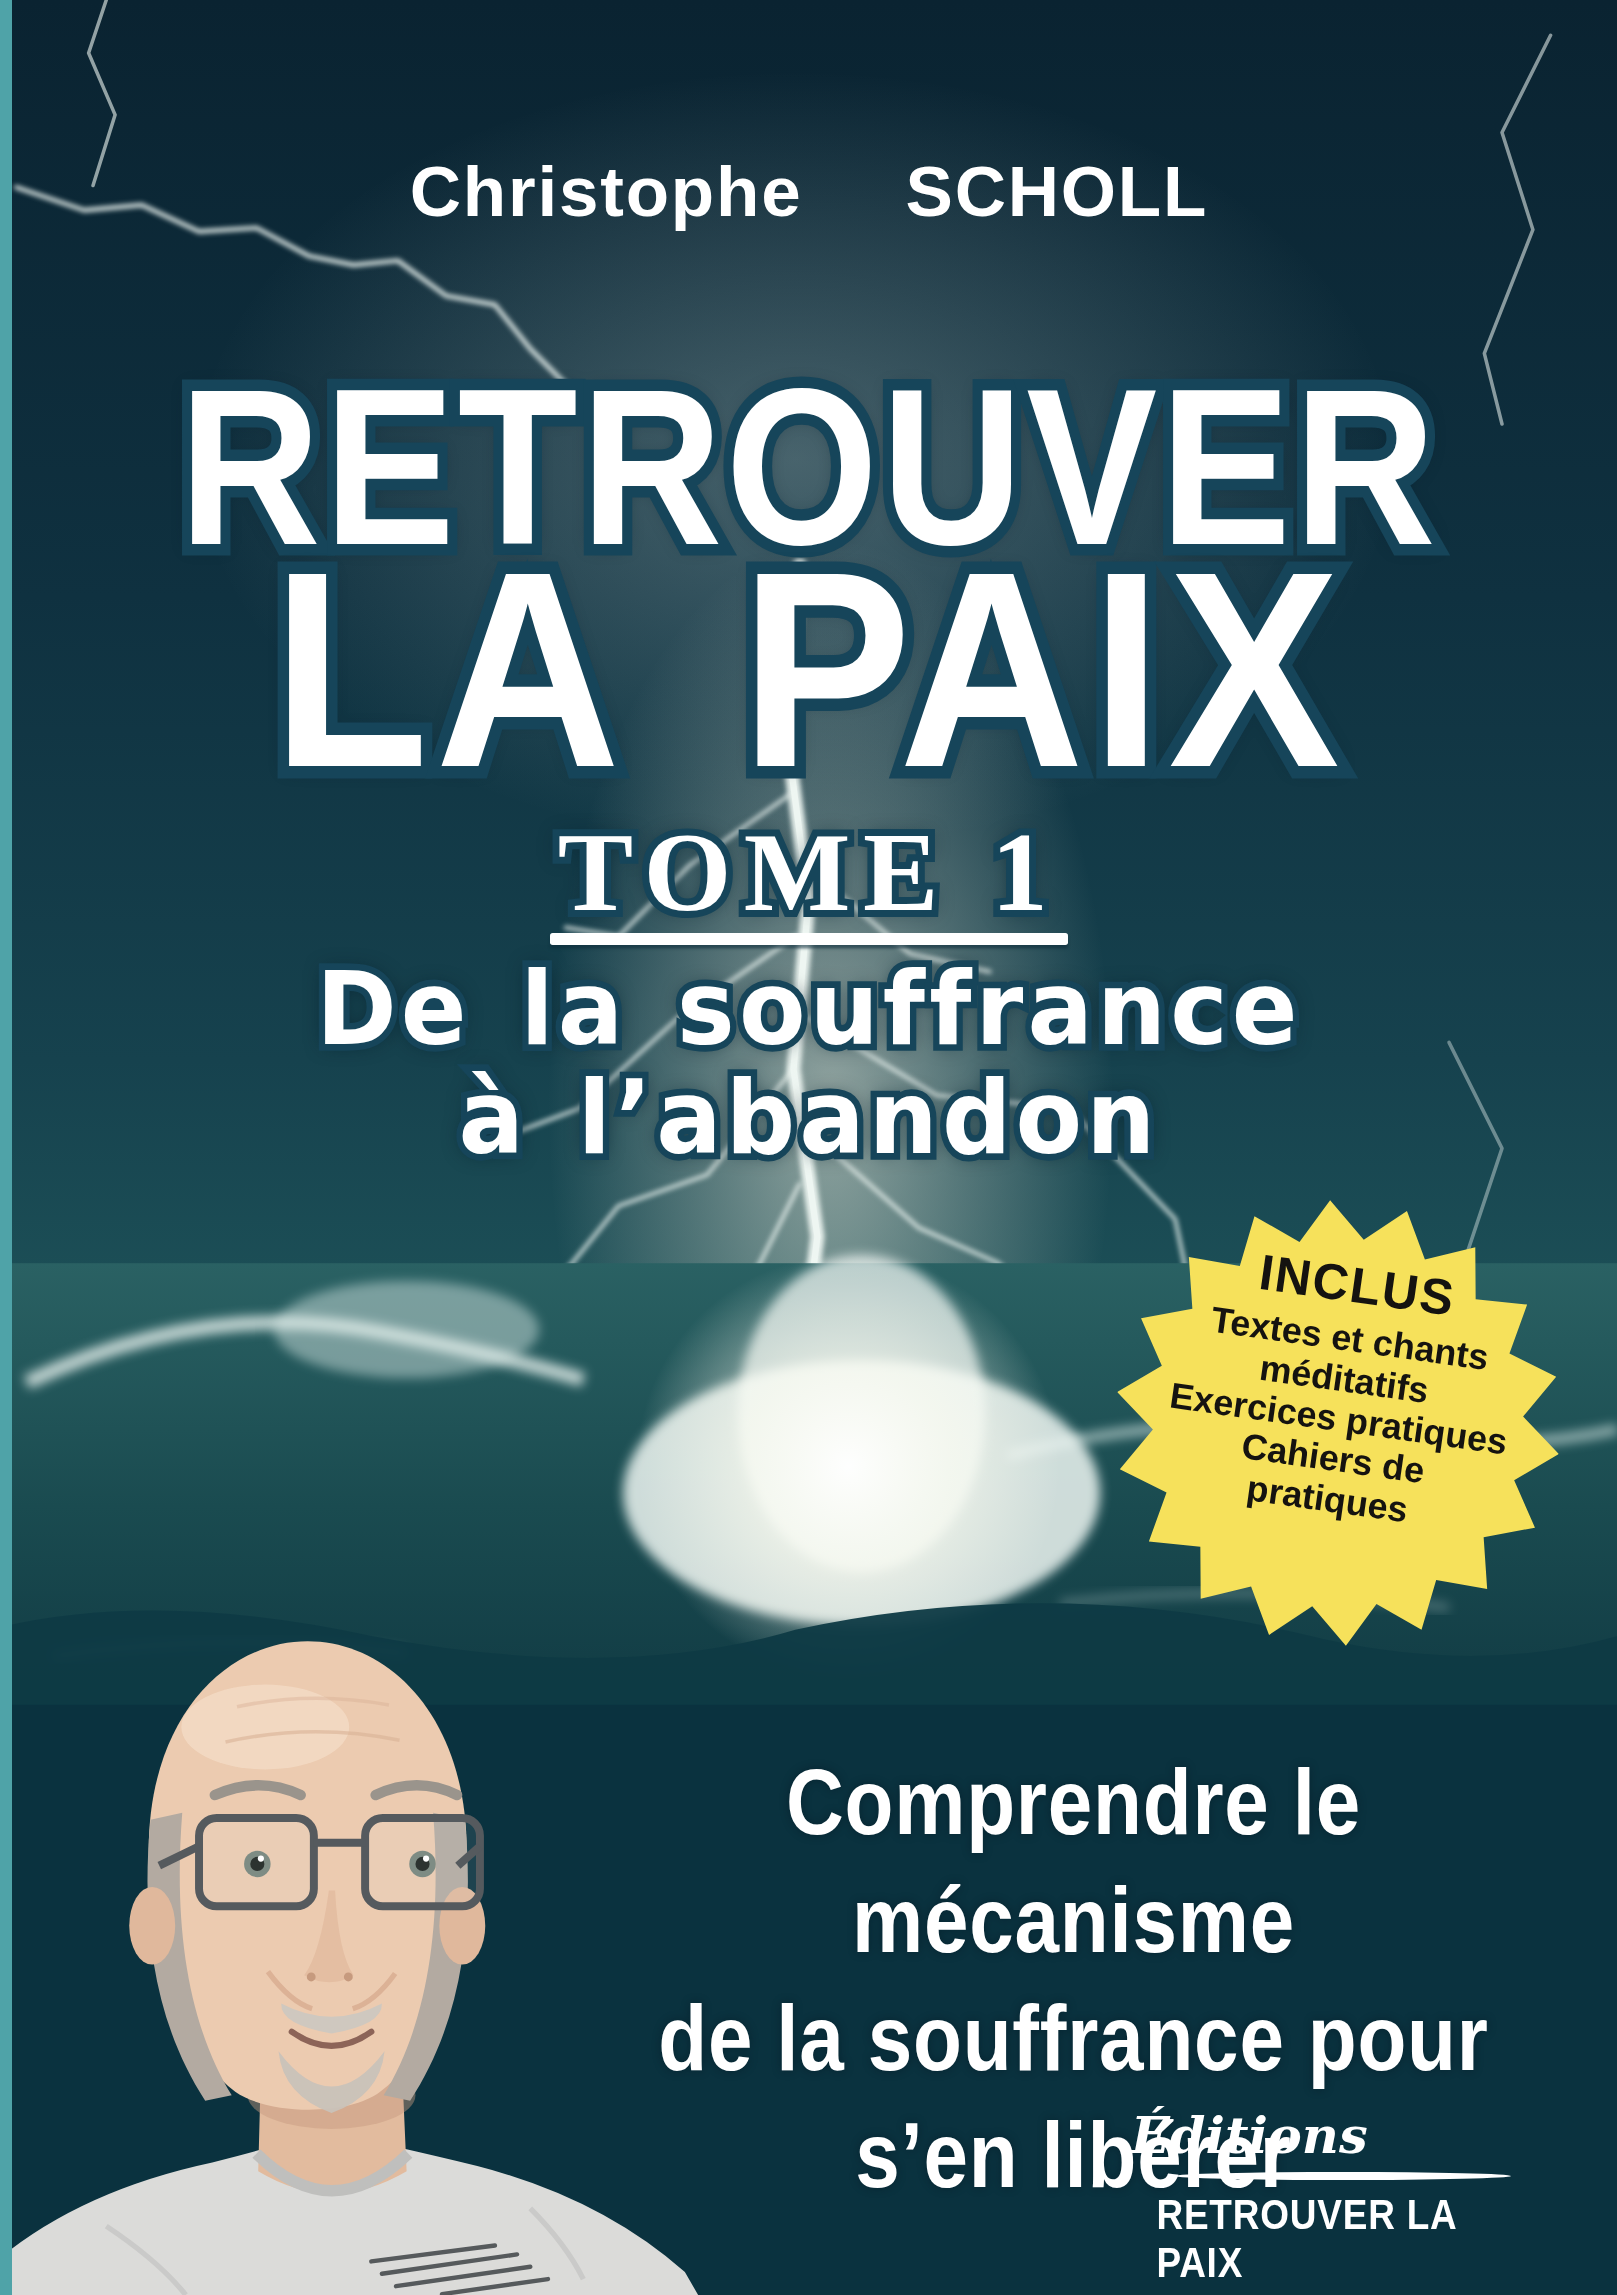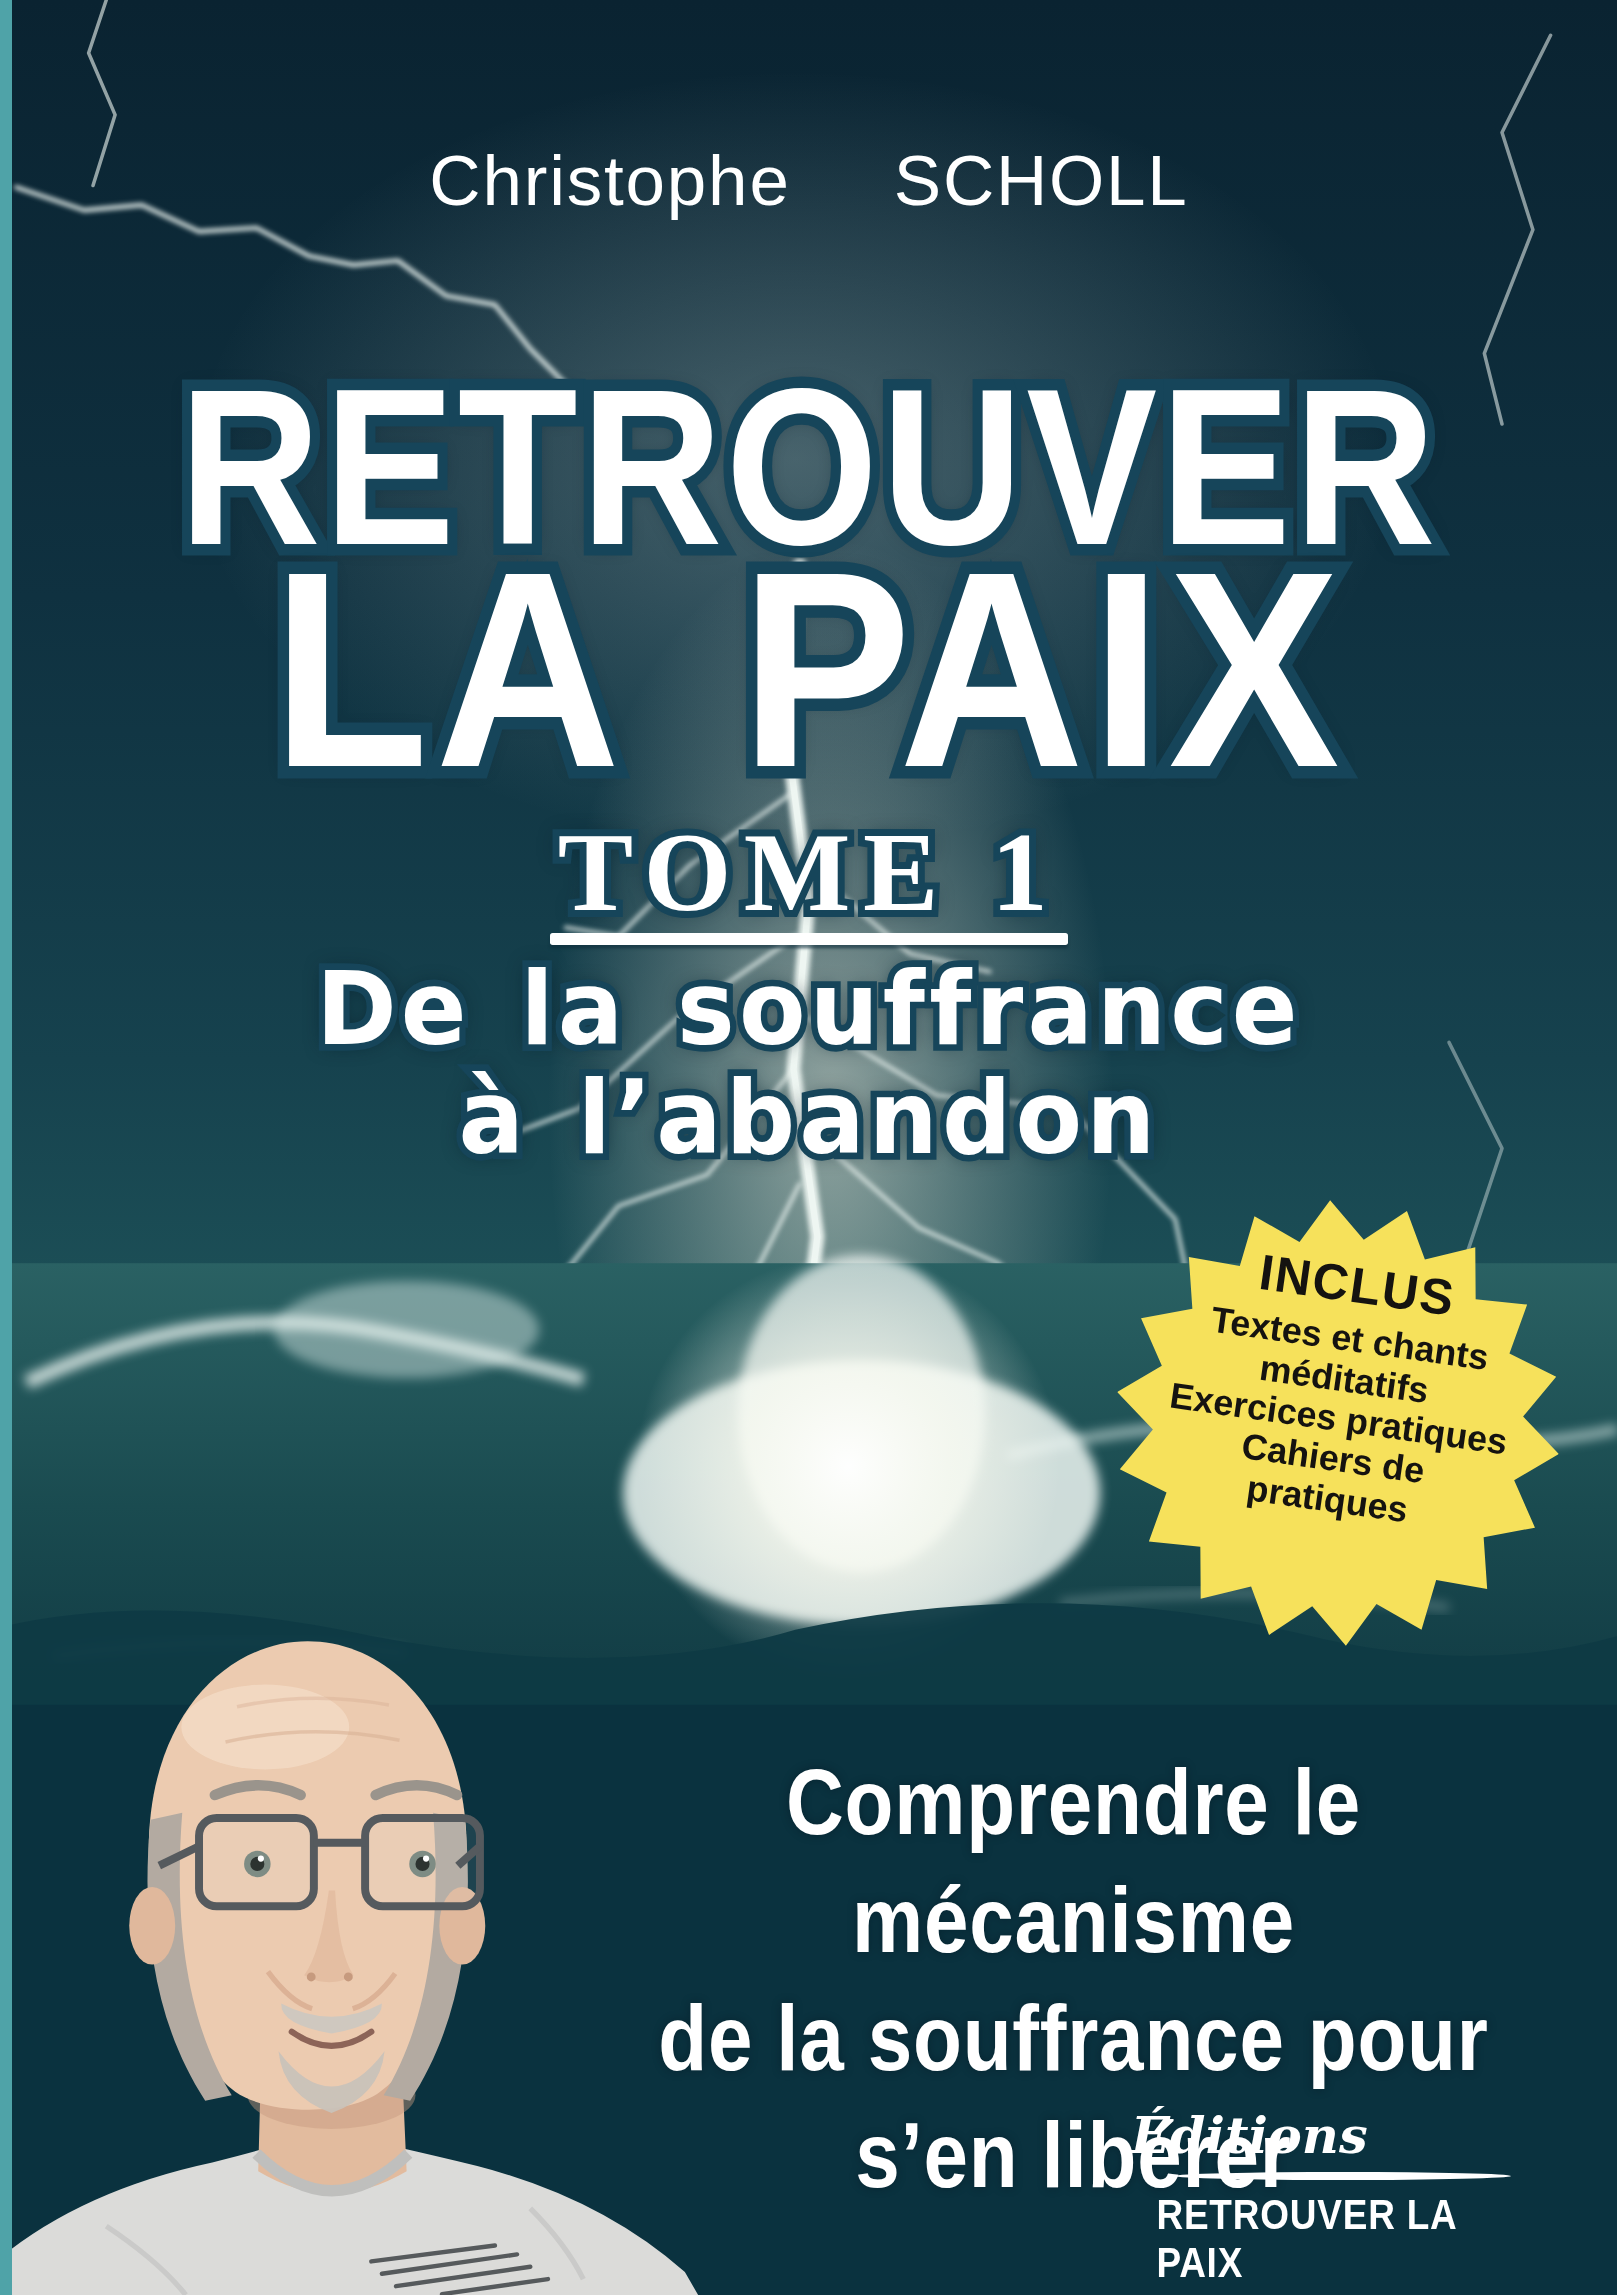--- a/index.html
+++ b/index.html
@@ -13,21 +13,21 @@
 
   
   .ol { position:absolute; }
   .ol::before {
     content:attr(data-text);
     position:absolute; left:0; top:0; width:100%;
     z-index:-1; color:#16455a; -webkit-text-stroke:21px #16455a;
     text-shadow:0 0 19.4px rgba(6,28,40,.75);
   }
 
-  .author { top:145px; font-size:71px; font-weight:normal; letter-spacing:1.8px; word-spacing:30px; white-space:pre;text-align:center; }
+  .author { top:156px; font-size:71px; font-weight:bold; letter-spacing:1.8px; word-spacing:30px; white-space:pre;text-align:center; }
 
   .t1 { top:355px; font-size:223px; font-weight:bold; letter-spacing:3.5px;
         transform:scaleX(.88); transform-origin:50% 0; }
   .t1::before { -webkit-text-stroke-width:23px; }
   .t2 { top:530px; font-size:279px; font-weight:bold; letter-spacing:7px; word-spacing:49px;
         transform:scaleX(.92); transform-origin:50% 0; }
   .t2::before { -webkit-text-stroke-width:25px; }
 
   .tome { top:815px; font-family:Liberation Serif, serif; font-weight:bold;
           font-size:113px; letter-spacing:12.4px; }

